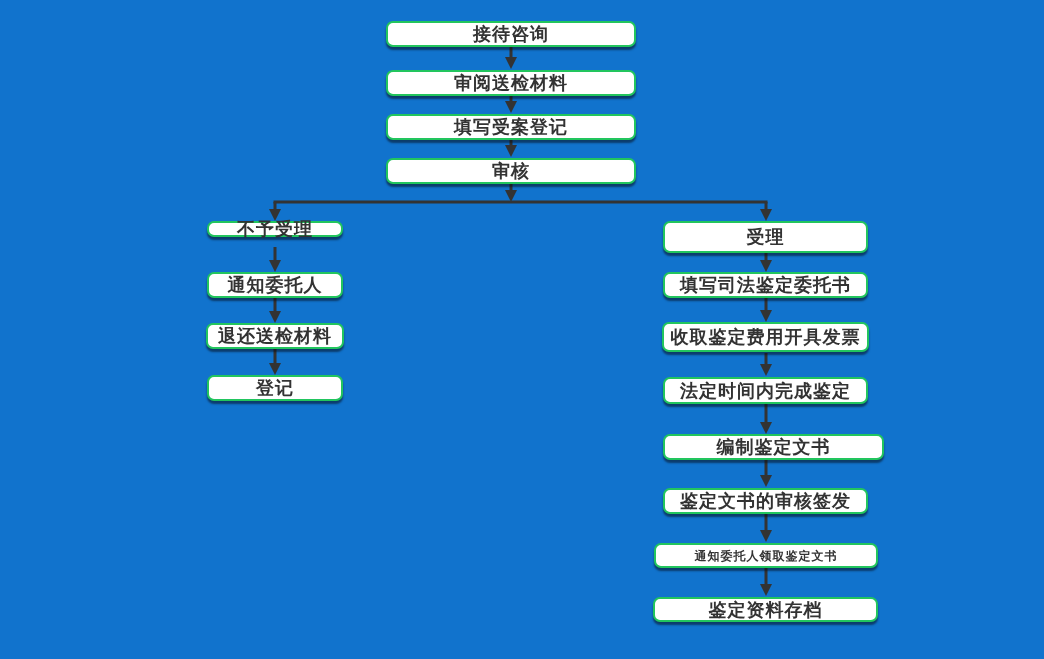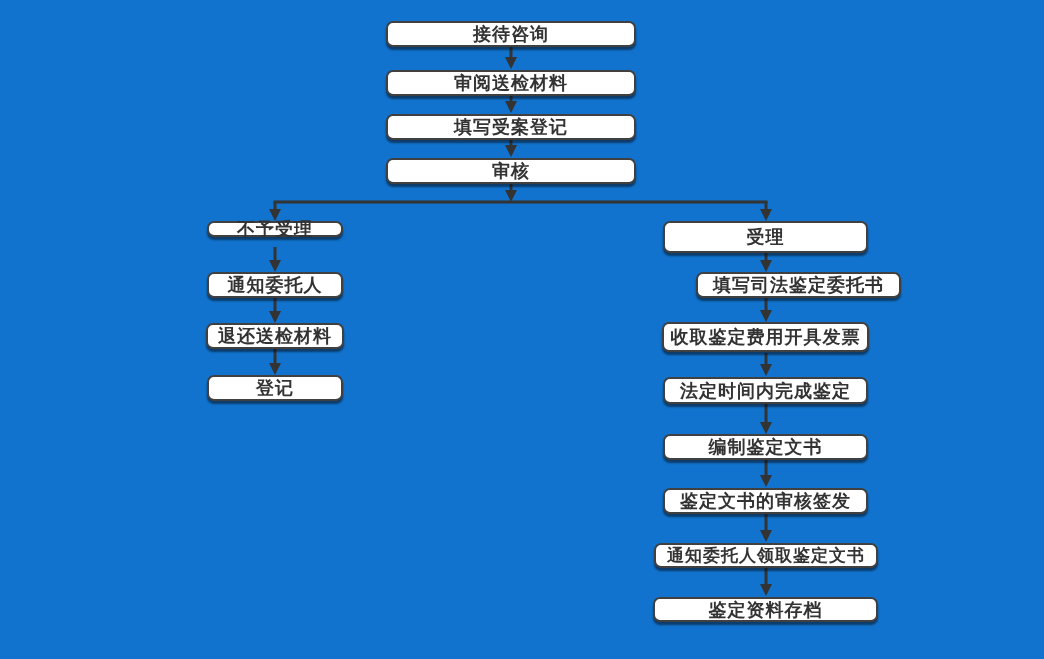--- a/index.html
+++ b/index.html
@@ -19,34 +19,34 @@
     left: 0;
     top: 0;
     width: 1044px;
     height: 659px;
     pointer-events: none;
   }
   .node {
     position: absolute;
     box-sizing: border-box;
     background: #ffffff;
-    border: 2px solid #404040;
+    border: 2px solid #22c55e;
     border-radius: 7px;
     box-shadow: 0 3px 2px rgba(8, 14, 28, 0.55);
     color: #333333;
     font-weight: bold;
     font-size: 18px;
     letter-spacing: 1px;
     display: flex;
     align-items: center;
     justify-content: center;
     white-space: nowrap;
     line-height: 1;
   }
-  .node.small-text { font-size: 17px; }
+  .node.small-text { font-size: 12px; }
 </style>
 </head>
 <body>
 
 <div id="canvas">
 
   <svg id="connector-layer" viewBox="0 0 1044 659" xmlns="http://www.w3.org/2000/svg">
     <defs>
       <marker id="arrowhead" viewBox="0 0 10 10" refX="5" refY="5" markerWidth="12" markerHeight="12" markerUnits="userSpaceOnUse" orient="auto">
         <path d="M0,0 L10,5 L0,10 Z" fill="#333333"></path>
@@ -79,21 +79,21 @@
   <div class="node" style="left:386px; top:70px; width:250px; height:26px;">审阅送检材料</div>
   <div class="node" style="left:386px; top:114px; width:250px; height:26px;">填写受案登记</div>
   <div class="node" style="left:386px; top:158px; width:250px; height:26px;">审核</div>
 
   <div class="node" style="left:207px; top:221px; width:136px; height:16px;">不予受理</div>
   <div class="node" style="left:207px; top:272px; width:136px; height:26px;">通知委托人</div>
   <div class="node" style="left:206px; top:323px; width:138px; height:26px;">退还送检材料</div>
   <div class="node" style="left:207px; top:375px; width:136px; height:26px;">登记</div>
 
   <div class="node" style="left:663px; top:221px; width:205px; height:32px;">受理</div>
-  <div class="node" style="left:696px; top:272px; width:205px; height:26px;">填写司法鉴定委托书</div>
+  <div class="node" style="left:663px; top:272px; width:205px; height:26px;">填写司法鉴定委托书</div>
   <div class="node" style="left:662px; top:322px; width:207px; height:30px;">收取鉴定费用开具发票</div>
   <div class="node" style="left:663px; top:377px; width:205px; height:27px;">法定时间内完成鉴定</div>
-  <div class="node" style="left:663px; top:434px; width:205px; height:26px;">编制鉴定文书</div>
+  <div class="node" style="left:663px; top:434px; width:221px; height:26px;">编制鉴定文书</div>
   <div class="node" style="left:663px; top:488px; width:205px; height:26px;">鉴定文书的审核签发</div>
   <div class="node small-text" style="left:654px; top:543px; width:224px; height:25px;">通知委托人领取鉴定文书</div>
   <div class="node" style="left:653px; top:597px; width:225px; height:25px;">鉴定资料存档</div>
 
 </div>
 
 </body></html>

